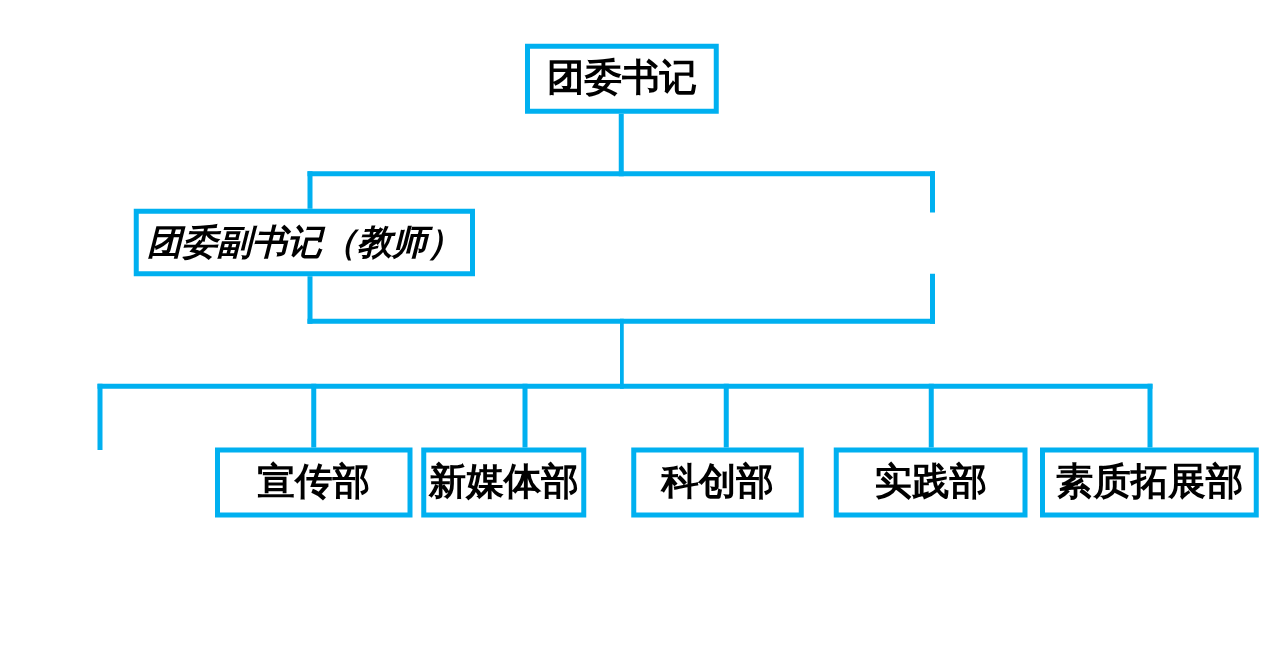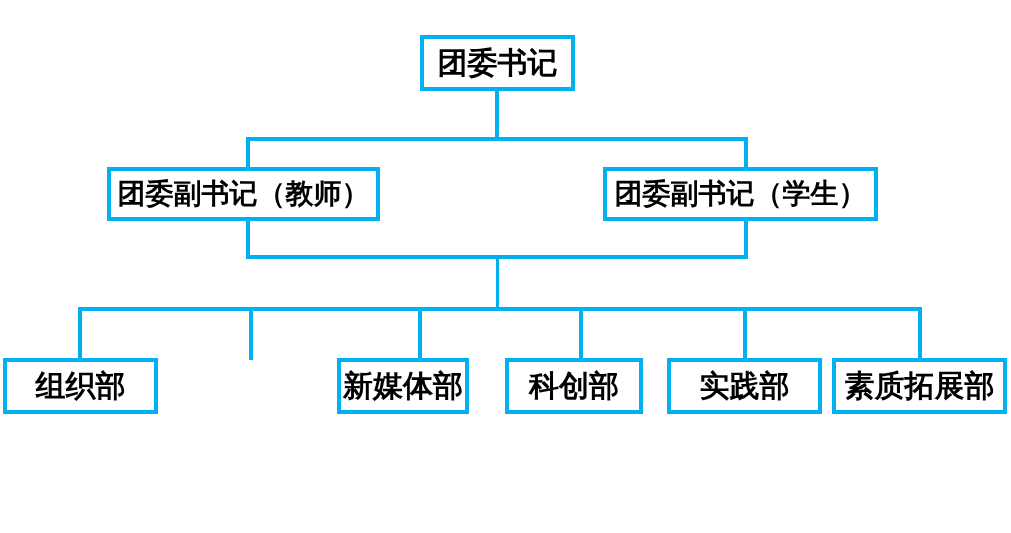--- a/index.html
+++ b/index.html
@@ -31,21 +31,21 @@
     line-height: 1;
   }
   .node.deputy { font-size: 28px; }
   .line {
     position: absolute;
     background: var(--accent);
   }
 
   
   .n-root        { left: 420px; top: 35px;  width: 155px; height: 56px; }
-  .n-dep-teacher { left: 107px; top: 167px; width: 273px; height: 54px; }
+  .n-dep-teacher { left: 107px; top: 167px; width: 273px; height: 54px; font-style: italic; }
   .n-dep-student { left: 603px; top: 167px; width: 275px; height: 54px; }
   .n-dept-0 { left: 3px;   top: 358px; width: 155px; height: 56px; }
   .n-dept-1 { left: 172px; top: 358px; width: 158px; height: 56px; }
   .n-dept-2 { left: 337px; top: 358px; width: 132px; height: 56px; }
   .n-dept-3 { left: 505px; top: 358px; width: 138px; height: 56px; }
   .n-dept-4 { left: 667px; top: 358px; width: 155px; height: 56px; }
   .n-dept-5 { left: 832px; top: 358px; width: 175px; height: 56px; }
 
   
   .l-root-drop     { left: 495px; top: 88px;  width: 4px;   height: 53px; }
@@ -85,26 +85,23 @@
   <div class="line l-dept-drop-4"></div>
   <div class="line l-dept-drop-5"></div>
 
   <div class="node n-root">
     <span>团委书记</span>
   </div>
 
   <div class="node deputy n-dep-teacher">
     <span>团委副书记（教师）</span>
   </div>
-  <div class="node deputy n-dep-student">
-    <span>团委副书记（学生）</span>
-  </div>
 
-  <div class="node n-dept-0">
-    <span>组织部</span>
+  <div class="node n-dept-1">
+    <span>宣传部</span>
   </div>
   <div class="node n-dept-2">
     <span>新媒体部</span>
   </div>
   <div class="node n-dept-3">
     <span>科创部</span>
   </div>
   <div class="node n-dept-5">
     <span>素质拓展部</span>
   </div>

